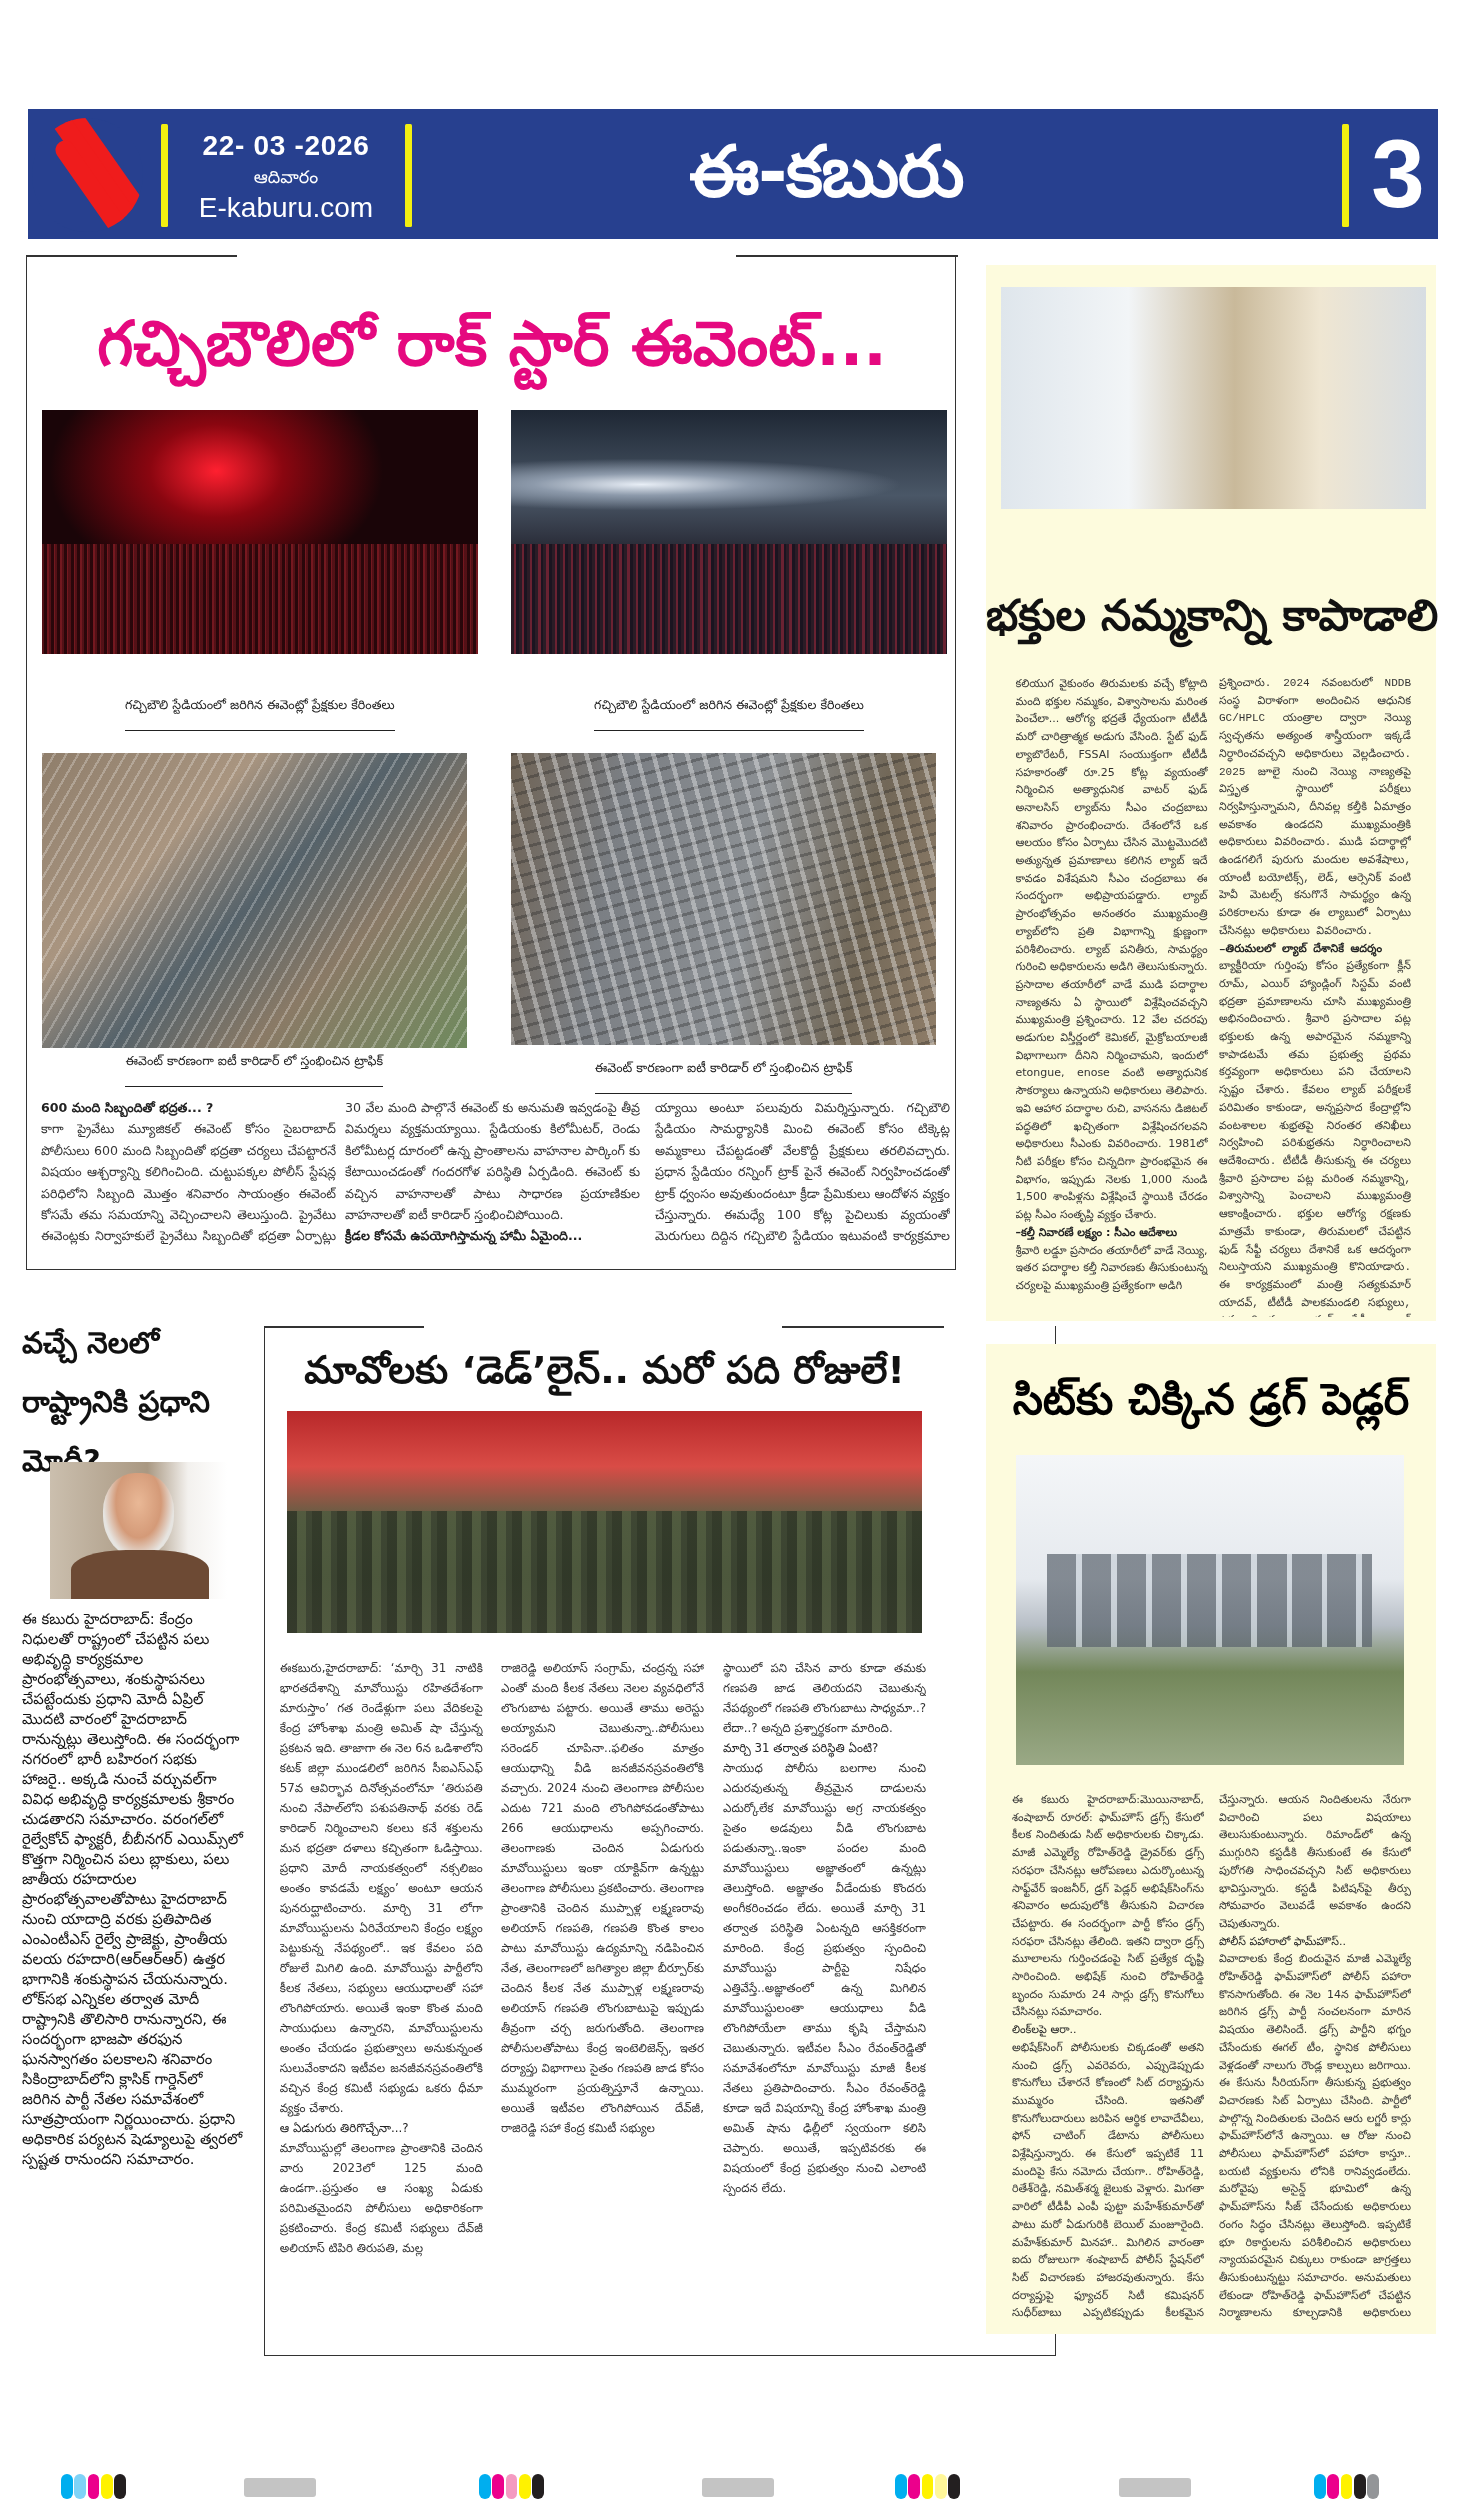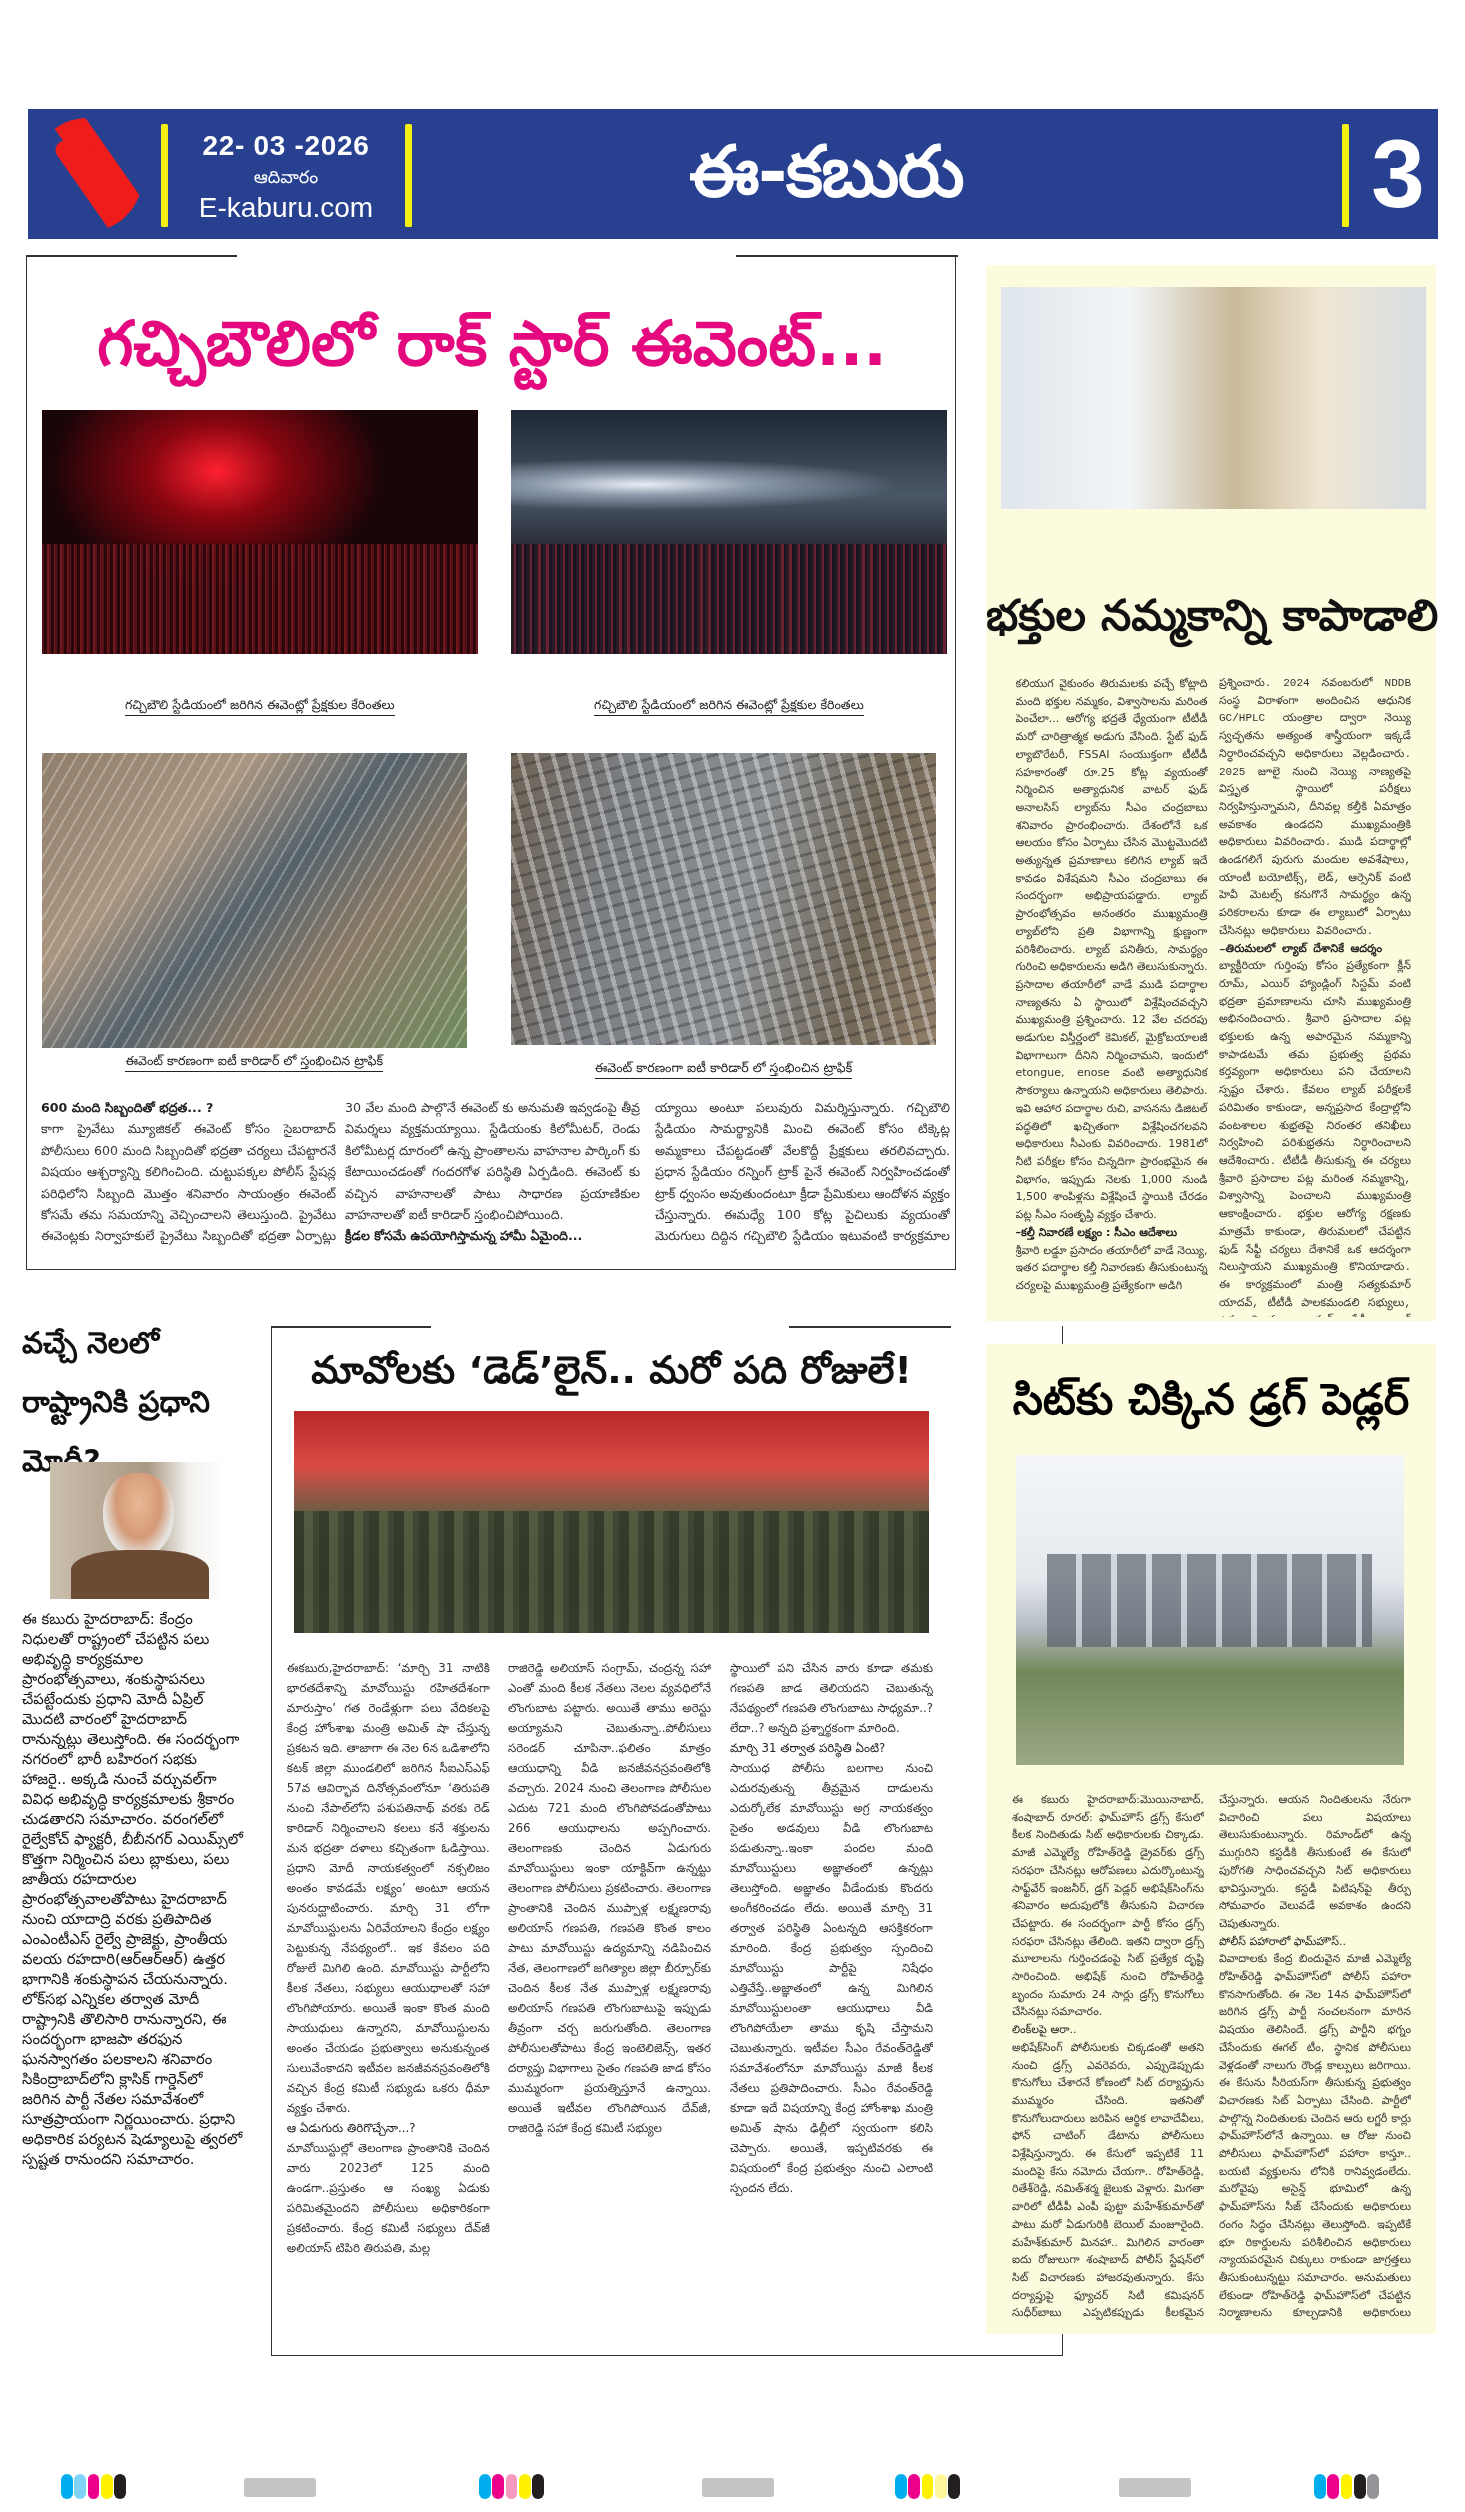--- a/index.html
+++ b/index.html
@@ -16,21 +16,21 @@
   .site { position: absolute; left: 151px; top: 83px; width: 214px; text-align: center; color: #fff; font-family: "Liberation Sans", sans-serif; font-size: 28px; }
   .brand { position: absolute; left: 606px; top: 7.4px; width: 384px; text-align: center; color: #fff; font-weight: bold; font-size: 71px; letter-spacing: -1.5px; line-height: 111px; }
   .pageno { position: absolute; right: 13.3px; top: 0; color: #fff; font-family: "Liberation Sans", sans-serif; font-weight: bold; font-size: 96px; line-height: 130px; }
 
   
   .box { position: absolute; border: 1.5px solid #333; background: #fff; }
   .box.yellow { border: none; background: #fdfbdd; }
   .headline { position: absolute; text-align: center; font-weight: bold; white-space: nowrap; }
   .photo { position: absolute; overflow: hidden; }
   .caption { position: absolute; text-align: center; font-size: 12.6px; color: #222; }
-  .caption span { border-bottom: 1.5px solid #222; padding-bottom: 3px; }
+  .caption span { border-bottom: 1.5px solid #222; padding-bottom: 18px; }
   .col { position: absolute; font-size: 12.6px; line-height: 21.4px; text-align: justify; color: #333; overflow: hidden; }
   .col .sub { font-weight: bold; display: block; color: #222; }
   .col p { margin: 0; }
 
   
   .ph-concert1 { background: radial-gradient(ellipse at 40% 25%, #ff2030 0%, #8a0610 18%, #1a0508 45%), linear-gradient(#120405, #3c0a10); }
   .ph-concert1::after { content: ""; position: absolute; left: 0; right: 0; bottom: 0; height: 45%; background: repeating-linear-gradient(90deg, #5a1218 0 2.2px, #2b070b 2.2px 5.2px, #7d1a22 5.2px 6.6px); opacity: .9; }
   .ph-concert2 { background: linear-gradient(180deg, #1e2734 0%, #4a5767 35%, #2b2e3a 55%, #6b2330 100%); }
   .ph-concert2::before { content: ""; position: absolute; left: 0; right: 0; top: 18%; height: 25%; background: radial-gradient(ellipse at 30% 50%, #e8eef6 0%, #8d9aab 25%, transparent 60%); }
   .ph-concert2::after { content: ""; position: absolute; left: 0; right: 0; bottom: 0; height: 45%; background: repeating-linear-gradient(90deg, #2a1c26 0 3px, #6a2232 3px 5.2px, #1a1420 5.2px 8.1px); }
@@ -121,21 +121,21 @@
   <h2 style="font-size:29.5px; line-height:59px; font-weight:bold; color:#111;">వచ్చే నెలలో రాష్ట్రానికి ప్రధాని మోదీ?</h2>
   <div class="photo ph-modi" style="left:28px; top:148px; width:177px; height:137px;">
     <div class="face"></div>
       <div class="vest"></div>
   </div>
   <div class="col" style="left:0; top:295px; width:222px; height:753px; font-size:14.8px; line-height:20px; text-align:left; color:#111;">
     <p>ఈ కబురు హైదరాబాద్: కేంద్రం నిధులతో రాష్ట్రంలో చేపట్టిన పలు అభివృద్ధి కార్యక్రమాల ప్రారంభోత్సవాలు, శంకుస్థాపనలు చేపట్టేందుకు ప్రధాని మోదీ ఏప్రిల్ మొదటి వారంలో హైదరాబాద్ రానున్నట్లు తెలుస్తోంది. ఈ సందర్భంగా నగరంలో భారీ బహిరంగ సభకు హాజరై.. అక్కడి నుంచే వర్చువల్‌గా వివిధ అభివృద్ధి కార్యక్రమాలకు శ్రీకారం చుడతారని సమాచారం. వరంగల్‌లో రైల్వేకోచ్ ఫ్యాక్టరీ, బీబీనగర్ ఎయిమ్స్‌లో కొత్తగా నిర్మించిన పలు బ్లాకులు, పలు జాతీయ రహదారుల ప్రారంభోత్సవాలతోపాటు హైదరాబాద్ నుంచి యాదాద్రి వరకు ప్రతిపాదిత ఎంఎంటీఎస్ రైల్వే ప్రాజెక్టు, ప్రాంతీయ వలయ రహదారి(ఆర్ఆర్ఆర్) ఉత్తర భాగానికి శంకుస్థాపన చేయనున్నారు. లోక్‌సభ ఎన్నికల తర్వాత మోదీ రాష్ట్రానికి తొలిసారి రానున్నారని, ఈ సందర్భంగా భాజపా తరఫున ఘనస్వాగతం పలకాలని శనివారం సికింద్రాబాద్‌లోని క్లాసిక్ గార్డెన్‌లో జరిగిన పార్టీ నేతల సమావేశంలో సూత్రప్రాయంగా నిర్ణయించారు. ప్రధాని అధికారిక పర్యటన షెడ్యూలుపై త్వరలో స్పష్టత రానుందని సమాచారం.</p>
   </div>
 </section>
 
-<section class="box" style="left:271px; top:1326px; width:792px; height:1030px; border-top:none;">
+<section class="box" style="left:264px; top:1326px; width:792px; height:1030px; border-top:none;">
   <div class="rule" style="left:0; top:0; width:159px;"></div>
   <div class="rule" style="left:517px; top:0; width:162px;"></div>
   <h2 class="headline" style="left:0; top:22px; width:679px; font-size:38px; color:#111;">మావోలకు ‘డెడ్’లైన్.. మరో పది రోజులే!</h2>
   <div class="photo ph-maoists" style="left:22px; top:85px; width:635px; height:222px;"></div>
   <div class="col" style="left:14.8px; top:332px; width:203px; height:676px; font-size:11.8px; line-height:20px;">
     <p>ఈకబురు,హైదరాబాద్: ‘మార్చి 31 నాటికి భారతదేశాన్ని మావోయిస్టు రహితదేశంగా మారుస్తాం’ గత రెండేళ్లుగా పలు వేదికలపై కేంద్ర హోంశాఖ మంత్రి అమిత్ షా చేస్తున్న ప్రకటన ఇది. తాజాగా ఈ నెల 6న ఒడిశాలోని కటక్ జిల్లా ముండలిలో జరిగిన సీఐఎస్ఎఫ్ 57వ ఆవిర్భావ దినోత్సవంలోనూ ‘తిరుపతి నుంచి నేపాల్‌లోని పశుపతినాథ్ వరకు రెడ్ కారిడార్ నిర్మించాలని కలలు కనే శక్తులను మన భద్రతా దళాలు కచ్చితంగా ఓడిస్తాయి. ప్రధాని మోదీ నాయకత్వంలో నక్సలిజం అంతం కావడమే లక్ష్యం’ అంటూ ఆయన పునరుద్ఘాటించారు. మార్చి 31 లోగా మావోయిస్టులను ఏరివేయాలని కేంద్రం లక్ష్యం పెట్టుకున్న నేపథ్యంలో.. ఇక కేవలం పది రోజులే మిగిలి ఉంది. మావోయిస్టు పార్టీలోని కీలక నేతలు, సభ్యులు ఆయుధాలతో సహా లొంగిపోయారు. అయితే ఇంకా కొంత మంది సాయుధులు ఉన్నారని, మావోయిస్టులను అంతం చేయడం ప్రభుత్వాలు అనుకున్నంత సులువేంకాదని ఇటీవల జనజీవనస్రవంతిలోకి వచ్చిన కేంద్ర కమిటీ సభ్యుడు ఒకరు ధీమా వ్యక్తం చేశారు.</p>
     <span class="sub" style="font-weight:normal;">ఆ ఏడుగురు తిరిగొచ్చేనా...?</span>
     <p>మావోయిస్టుల్లో తెలంగాణ ప్రాంతానికి చెందిన వారు 2023లో 125 మంది ఉండగా..ప్రస్తుతం ఆ సంఖ్య ఏడుకు పరిమితమైందని పోలీసులు అధికారికంగా ప్రకటించారు. కేంద్ర కమిటీ సభ్యులు దేవ్‌జీ అలియాస్ టిపిరి తిరుపతి, మల్ల</p>
   </div>
   <div class="col" style="left:236px; top:332px; width:203px; height:676px; font-size:11.8px; line-height:20px;">

